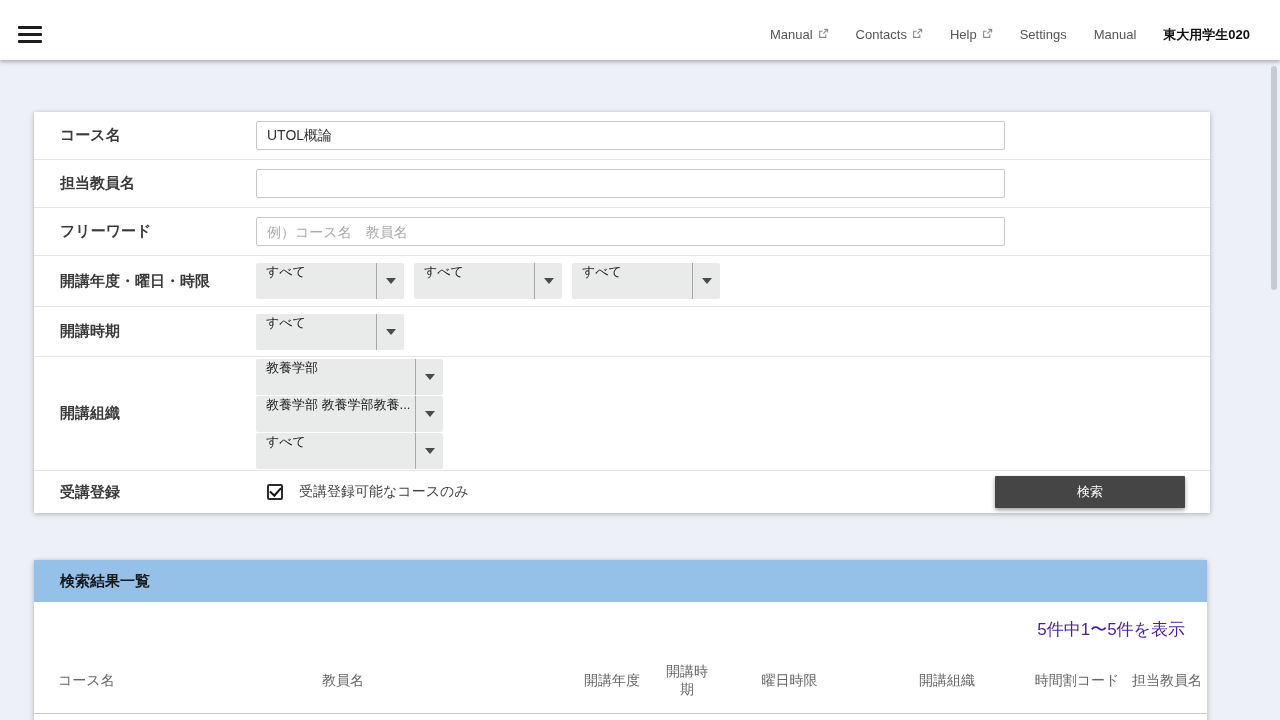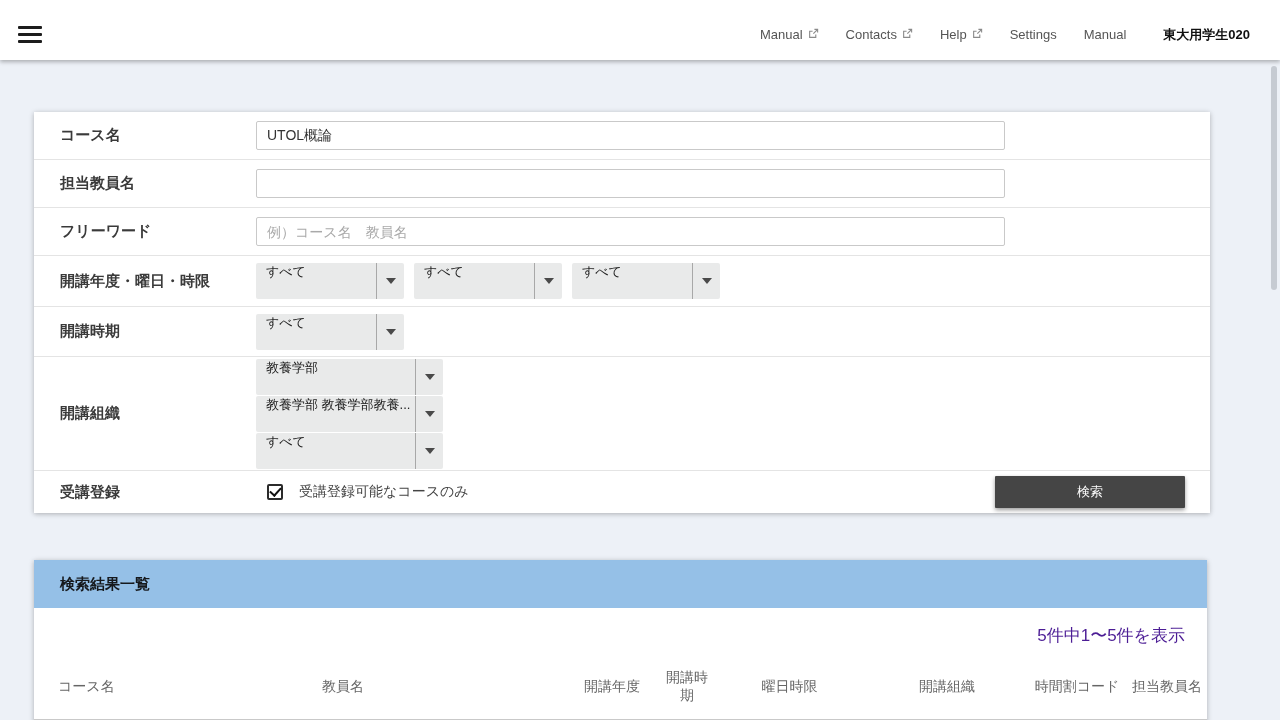--- a/index.html
+++ b/index.html
@@ -14,21 +14,21 @@
   .topbar {
     height:60px; background:#fff; display:flex; align-items:center;
     padding:9px 30px 0 18px; box-shadow:0 2px 4px rgba(0,0,0,.28);
     position:relative; z-index:3;
   }
   .hamburger { width:24px; height:17px; display:flex; flex-direction:column; justify-content:space-between; cursor:pointer; }
   .hamburger span { display:block; height:3px; background:#1d1d1d; border-radius:1px; }
   .topnav { margin-left:auto; display:flex; align-items:center; gap:27px; }
   .navlink { font-size:13px; color:#555; display:inline-flex; align-items:center; gap:5px; cursor:pointer; }
   .navlink svg { color:#8a8a8a; margin-top:-2px; }
-  .username { font-size:13px; font-weight:bold; color:#111; margin-left:10px; }
+  .username { font-size:13px; font-weight:bold; color:#111; }
 
   
   .scroll-thumb {
     position:absolute; right:3px; top:66px; width:6px; height:224px;
     background:#c6cbd2; border-radius:3px; z-index:5;
   }
 
   
   .search-card {
     width:1176px; margin:52px 0 0 34px; display:flex;
@@ -83,21 +83,21 @@
   .search-btn {
     width:190px; height:32px; margin-left:auto; margin-right:25px;
     background:#454545; color:#fff; font-size:13px; border:none; border-radius:1px;
     box-shadow:0 2px 4px rgba(0,0,0,.4); cursor:pointer;
     font-family:"Liberation Sans","DejaVu Sans",sans-serif;
   }
 
   
   .results { width:1173px; margin:47px 0 0 34px; box-shadow:0 1px 5px rgba(0,0,0,.28); }
   .results-header {
-    height:48px; background:#95c0e7; display:flex; align-items:center;
+    height:42px; background:#95c0e7; display:flex; align-items:center;
     padding-left:26px; font-size:15px; font-weight:bold; color:#16191d;
   }
   .results-body { background:#fff; padding-top:16px; }
   .summary { text-align:right; padding-right:22px; font-size:17px; color:#4c1d95; }
 
   table { width:100%; border-collapse:collapse; table-layout:fixed; margin-top:8px; }
   th { font-weight:normal; font-size:14px; color:#666; padding:13px 0 15px; border-bottom:1px solid #c9c9c9; text-align:center; line-height:1.3; }
   th.al, td.al { text-align:left; }
   th.pad1, td.pad1 { padding-left:24px; }
   td { font-size:14px; color:#555; text-align:center; padding-top:12px; line-height:1.3; }

